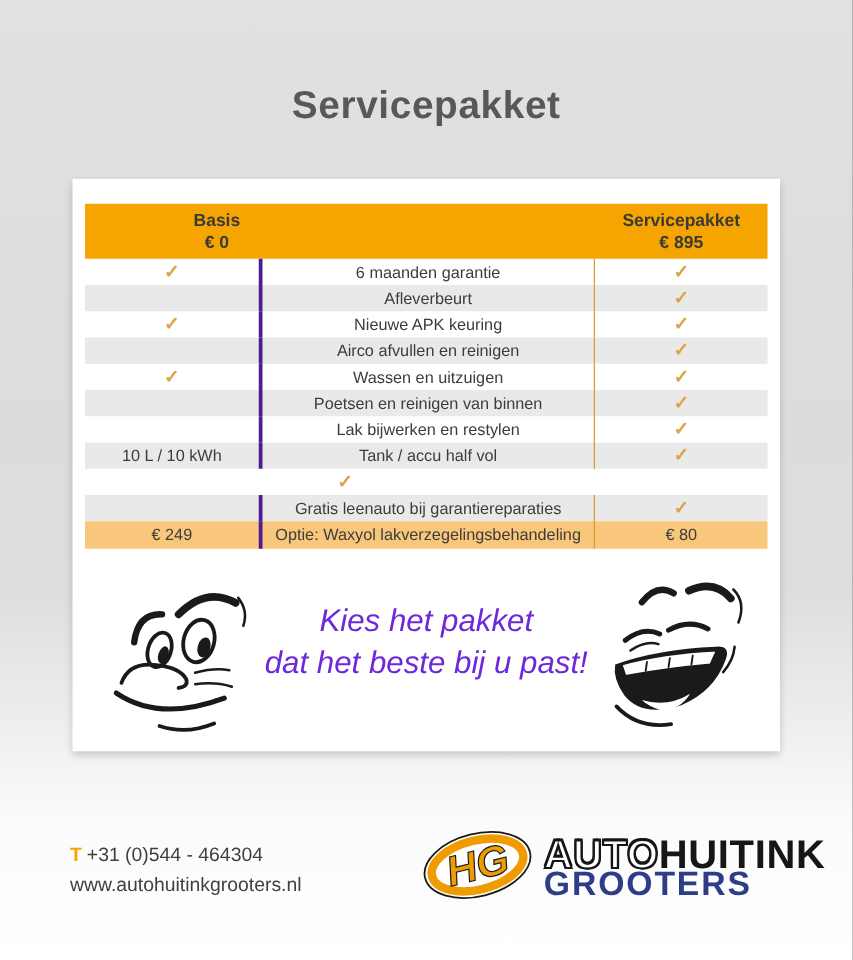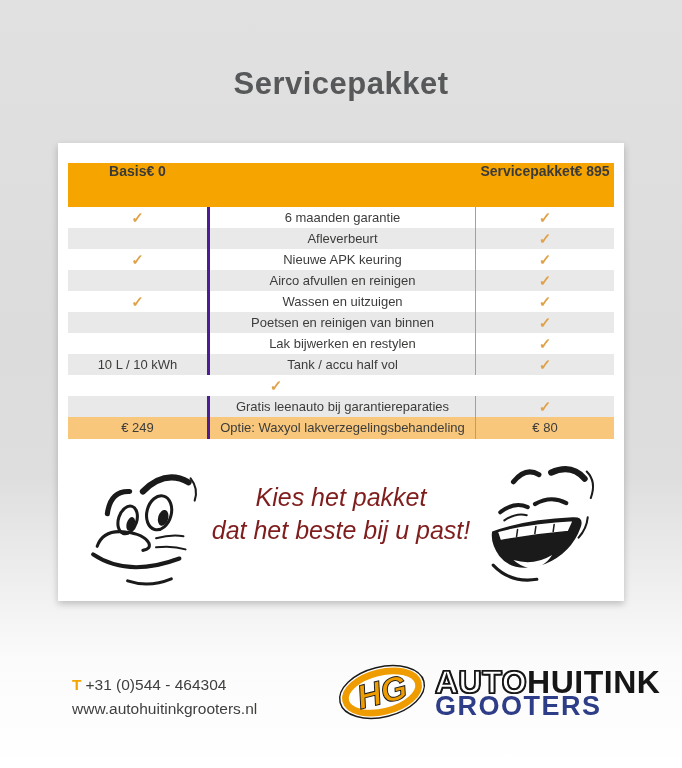--- a/index.html
+++ b/index.html
@@ -16,42 +16,42 @@
   }
   .card {
     position:absolute; left:58px; top:143px; width:566px; height:458px;
     background:#ffffff; box-shadow:0 3px 7px rgba(0,0,0,0.22);
   }
   .pkg-table { position:absolute; left:10px; top:20px; width:546px; }
   .thead {
     display:flex; background:#F6A400; height:44px;
     color:#3a3a39; font-weight:bold; font-size:14px;
   }
-  .hcell { display:flex; flex-direction:row; justify-content:center; text-align:center; line-height:17px; }
+  .hcell { display:flex; flex-direction:column; justify-content:center; text-align:center; line-height:17px;margin-left:36px; }
   .hc-basis { width:139px; }
   .hc-mid { flex:1; }
   .hc-service { width:138px; }
   .trow { display:flex; height:21px; font-size:13px; color:#3c3c3b; }
   .trow:nth-child(odd) { background:#e9e9e9; }
   .cell { line-height:21px; text-align:center; overflow:hidden; white-space:nowrap; }
   .c-basis { width:139px; }
   .c-label { flex:1; border-left:3px solid #4c1d95; border-right:1px solid #d79b2f; }
   .c-service { width:138px; }
   .check { color:#dfa24a; font-weight:bold; font-size:15px; }
   .option-row { background:#F8C77C !important; height:22px;align-items:flex-end; }
   .option-row .cell { line-height:22px; }
   .tagline {
     position:absolute; left:0; top:338px; width:100%;
-    text-align:center; font-style:italic; color:#7f1d1d;
+    text-align:center; font-style:italic; color:#6d28d9;
     font-size:25px; line-height:33px;
   }
   .face { position:absolute; }
   .face-left { left:27px; top:322px; }
   .face-right { left:425px; top:315px; }
-  .contact { position:absolute; left:72px; top:673px; font-size:15.5px; color:#3f3f3e; line-height:24px; }
+  .contact { position:absolute; left:56px; top:673px; font-size:15.5px; color:#3f3f3e; line-height:24px; }
   .t-orange { color:#F6A400; font-weight:bold; margin-right:4px; }
   .logo { position:absolute; left:334px; top:659px; display:flex; align-items:center; }
   .logo-text { margin-left:5px; font-weight:bold; }
   .logo-line1 { font-size:32px; line-height:24px; letter-spacing:0.5px; }
   .logo-line2 { font-size:27px; line-height:24px; color:#2e3d87; letter-spacing:1.5px; }
   .outline-word {
     color:#ffffff;
     -webkit-text-stroke:1.6px #161616;
     text-shadow:-1px -1px 0 #161616, 1px -1px 0 #161616, -1px 1px 0 #161616, 1px 1px 0 #161616;
   }

